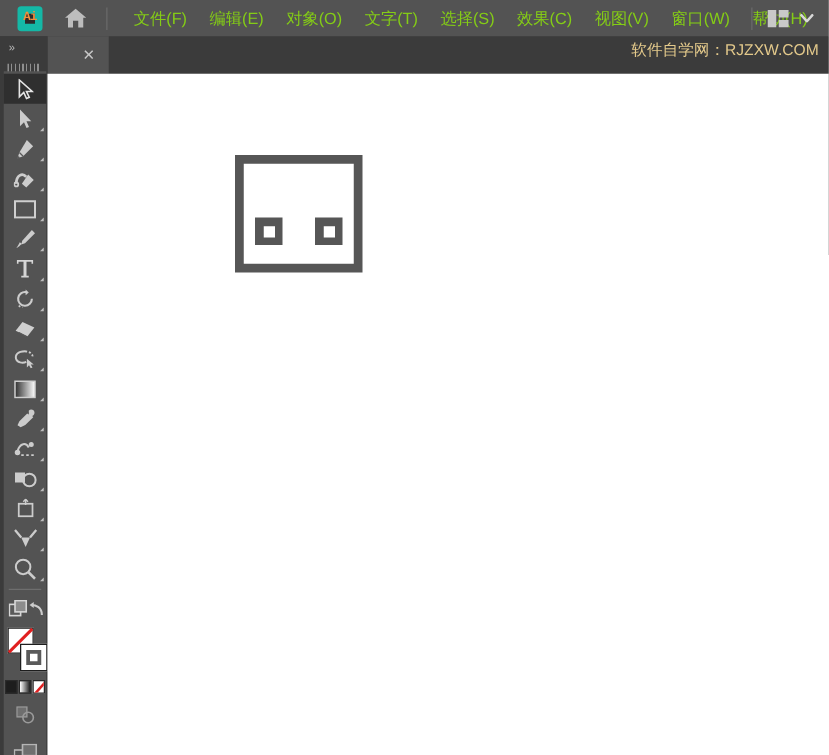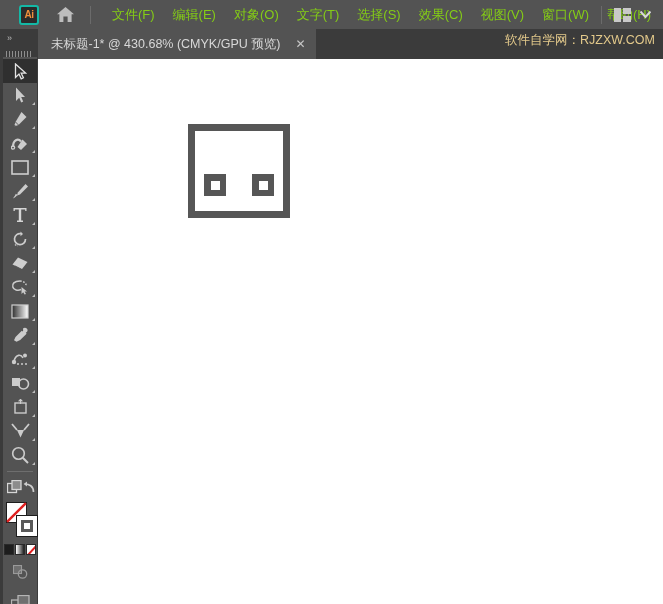--- a/index.html
+++ b/index.html
@@ -11,26 +11,26 @@
   }
   #app { position:relative; width:663px; height:604px; background:#535353; }
 
   
   .menubar {
     position:absolute; left:0; top:0; width:663px; height:29px;
     background:#535353;
     display:flex; align-items:center;
   }
   .ai-logo {
-    width:20px; height:20px; margin-left:19px;
-    border:2px solid #14b8a6; border-radius:3px;
+    width:20px; height:20px; margin-left:14px;
+    border:6px solid #14b8a6; border-radius:3px;
     background:#2b2b2b;
     display:flex; align-items:center; justify-content:center;
     font-size:10px; font-weight:bold; color:#f08f3c;
-    letter-spacing:-0.5px; line-height:1;
+    letter-spacing:-0.5px; line-height:1;font-family:Liberation Mono, monospace;
   }
   .home-icon { margin-left:16px; width:20px; height:20px; display:flex; align-items:center; justify-content:center; }
   .menu-sep { width:1px; height:18px; background:#6b6b6b; margin-left:15px; }
   .menu-items { display:flex; align-items:center; margin-left:12px; }
   .menu-item {
     color:#84cc16; font-size:13px; padding:4px 9px; white-space:nowrap;
     line-height:1;
   }
   .menubar-right { position:absolute; right:6px; top:0; height:29px; display:flex; align-items:center; }
   .ws-sep { width:1px; height:18px; background:#6b6b6b; margin-right:12px; }
@@ -172,21 +172,20 @@
       <div class="chev">
         <svg width="11" height="7" viewBox="0 0 11 7">
           <path d="M0.5 0.5 L5.5 6 L10.5 0.5" stroke="#d8d8d8" stroke-width="2" fill="none"></path>
         </svg>
       </div>
     </div>
   </div>
 
   <div class="tabbar">
     <div class="tab">
-      <span class="tab-title">未标题-1* @ 430.68% (CMYK/GPU 预览)</span>
       <span class="tab-close">✕</span>
     </div>
     <div class="watermark">软件自学网：RJZXW.COM</div>
   </div>
 
   <div class="leftstrip">
     <div class="collapse-btn">
       <span>»</span>
     </div>
     <div class="grip"></div>

